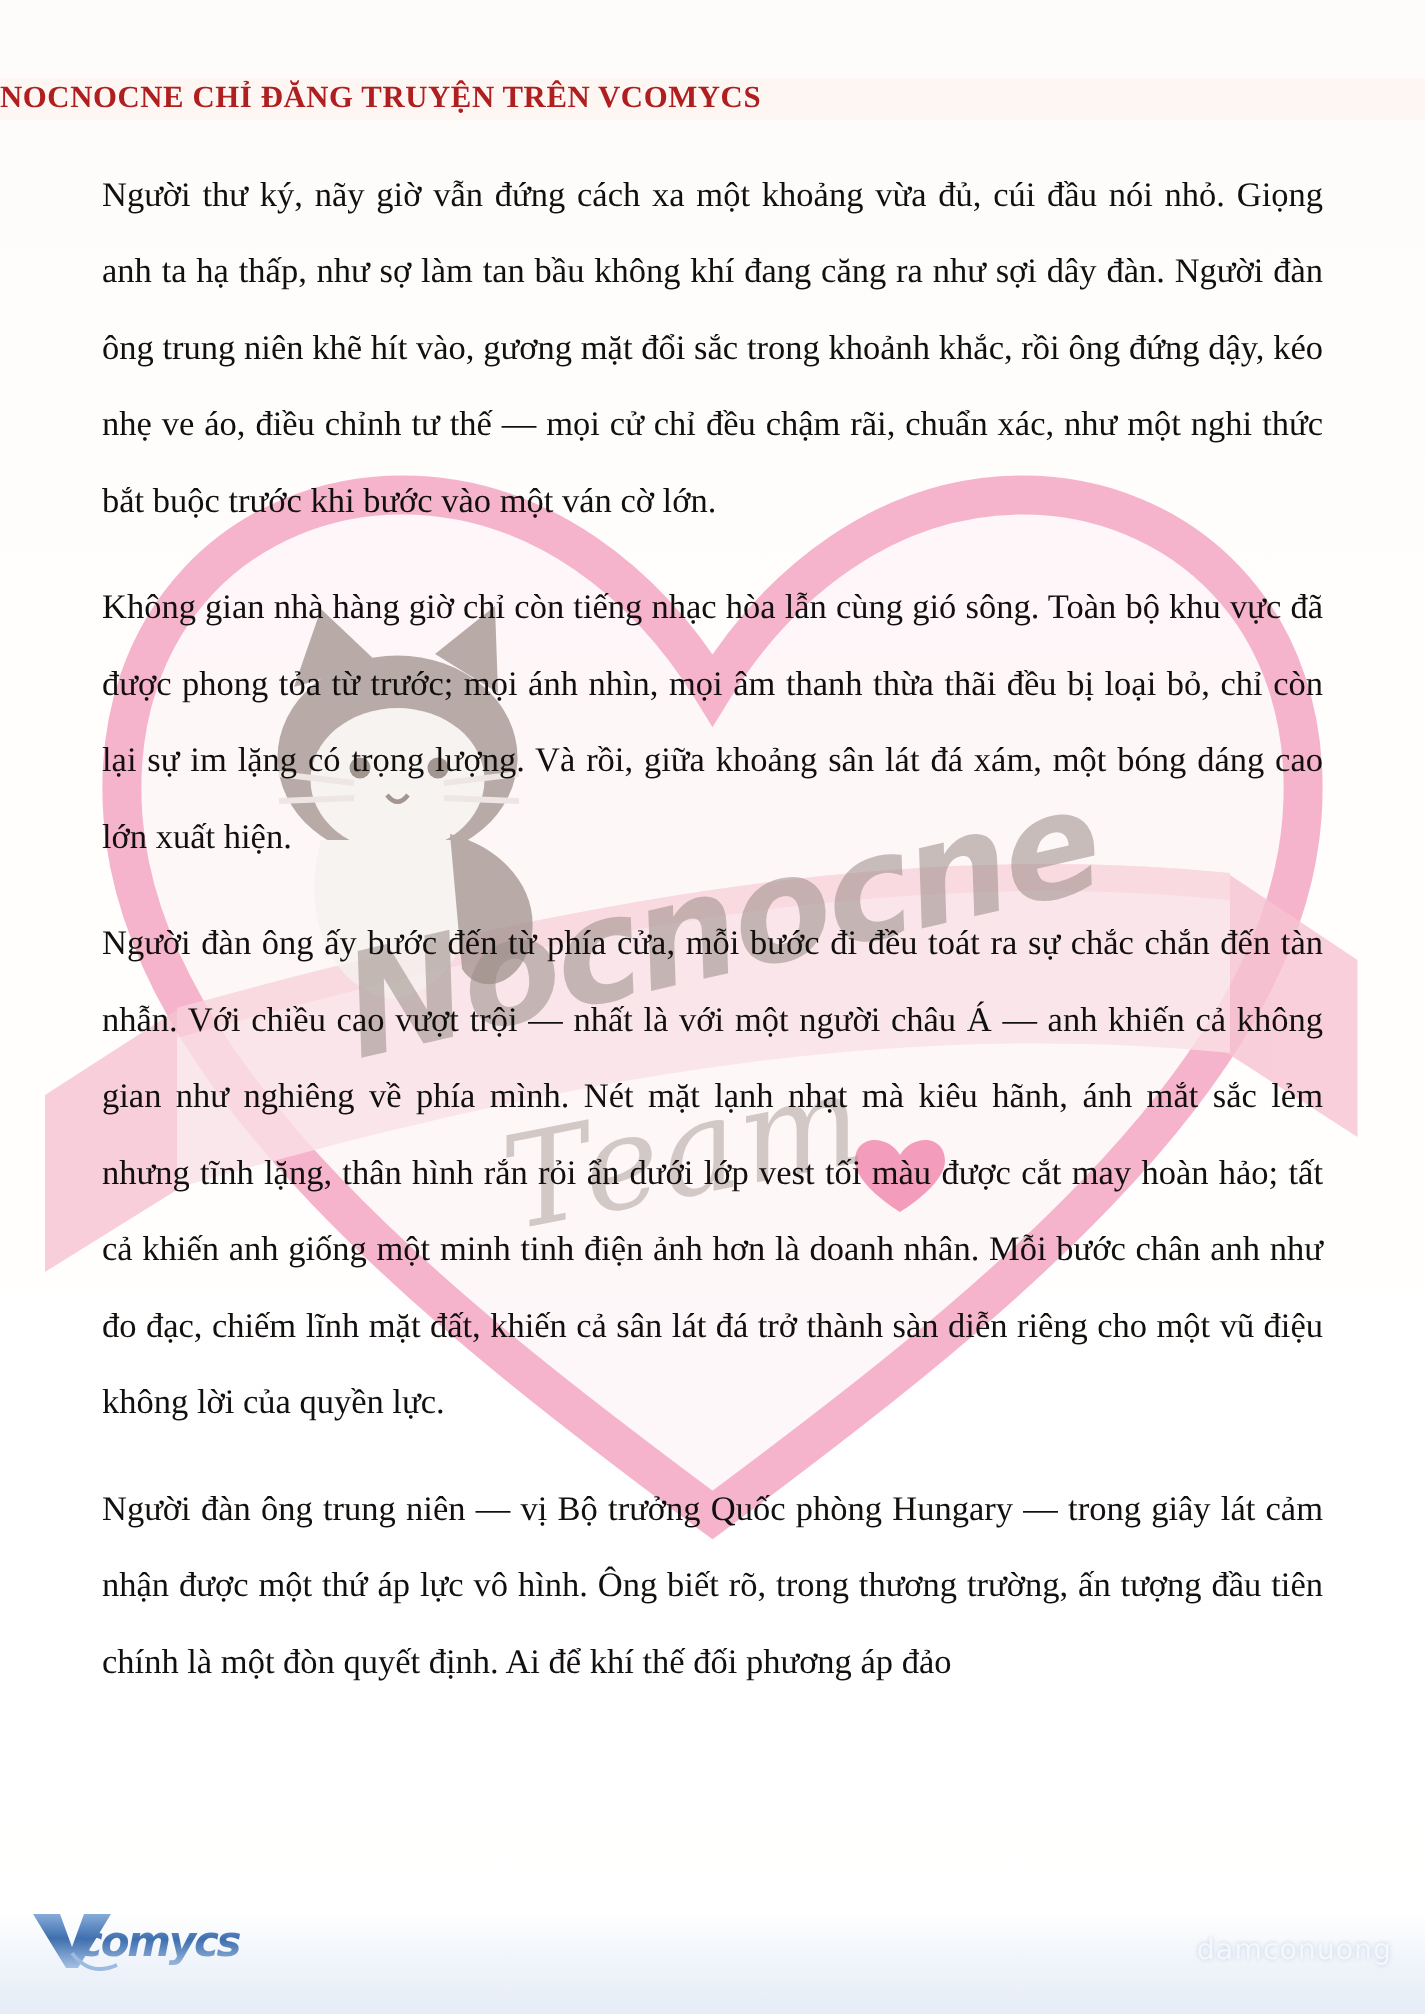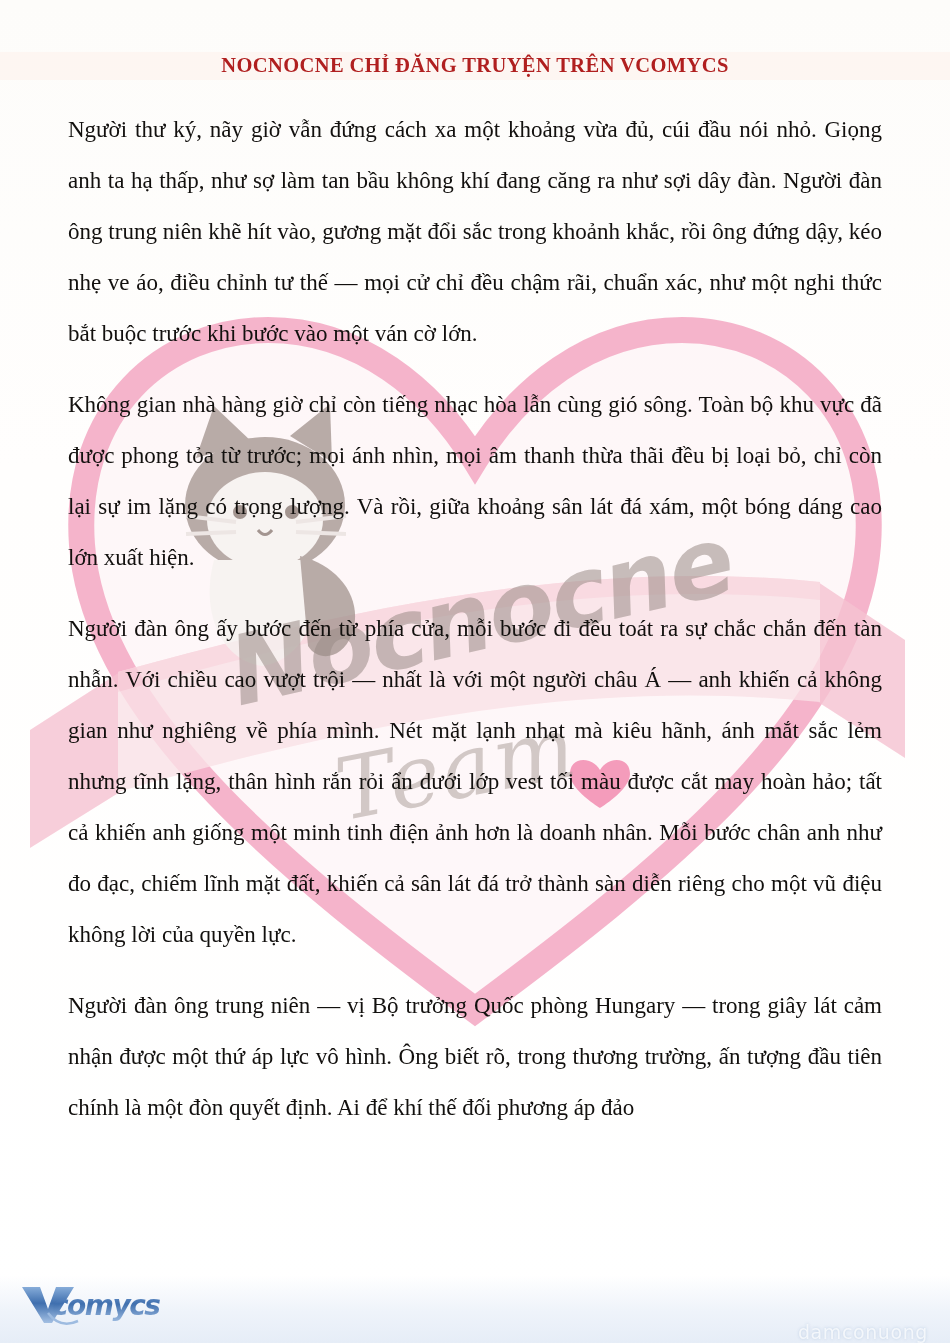--- a/index.html
+++ b/index.html
@@ -51,21 +51,20 @@
     opacity: .5;
     transform: rotate(-11deg);
     white-space: nowrap;
   }
 
   
   .header-title {
     position: absolute;
     left: 0; right: 0;
     top: 52px;
-    text-align: center;
     z-index: 3;
     font-family: "Liberation Serif", "DejaVu Serif", serif;
     font-weight: 700;
     font-size: 20.5px;
     letter-spacing: .4px;
     color: #b01f1f;
     background: rgba(253,241,235,.55);
     padding: 2px 0 3px;
   }
 
@@ -93,42 +92,42 @@
     position: absolute;
     left: 0; right: 0;
     bottom: 0;
     height: 68px;
     z-index: 4;
     background: linear-gradient(180deg, rgba(248,250,253,0) 0%, #eef3fa 55%, #e6edf7 100%);
   }
   .brand-logo {
     position: absolute;
     left: 18px;
-    bottom: 16px;
+    bottom: 27px;
     width: 140px;
     height: 44px;
   }
   .brand-logo-text {
     position: absolute;
     left: 34px;
     top: 6px;
     font-family: "DejaVu Sans", sans-serif;
     font-style: italic;
     font-weight: 700;
     font-size: 28px;
     letter-spacing: -1.5px;
     background: linear-gradient(180deg, #7fa6d8 0%, #3f6fae 45%, #9dbbe0 100%);
     -webkit-background-clip: text;
     background-clip: text;
     color: transparent;
   }
   .uploader-tag {
     position: absolute;
     right: 22px;
-    bottom: 0;
+    bottom: 32px;
     font-family: "DejaVu Sans", sans-serif;
     font-size: 19px;
     letter-spacing: .6px;
     color: #f4f7fb;
     text-shadow: 0 0 3px rgba(180,200,225,.85);
   }
 </style>
 </head>
 <body>
 

